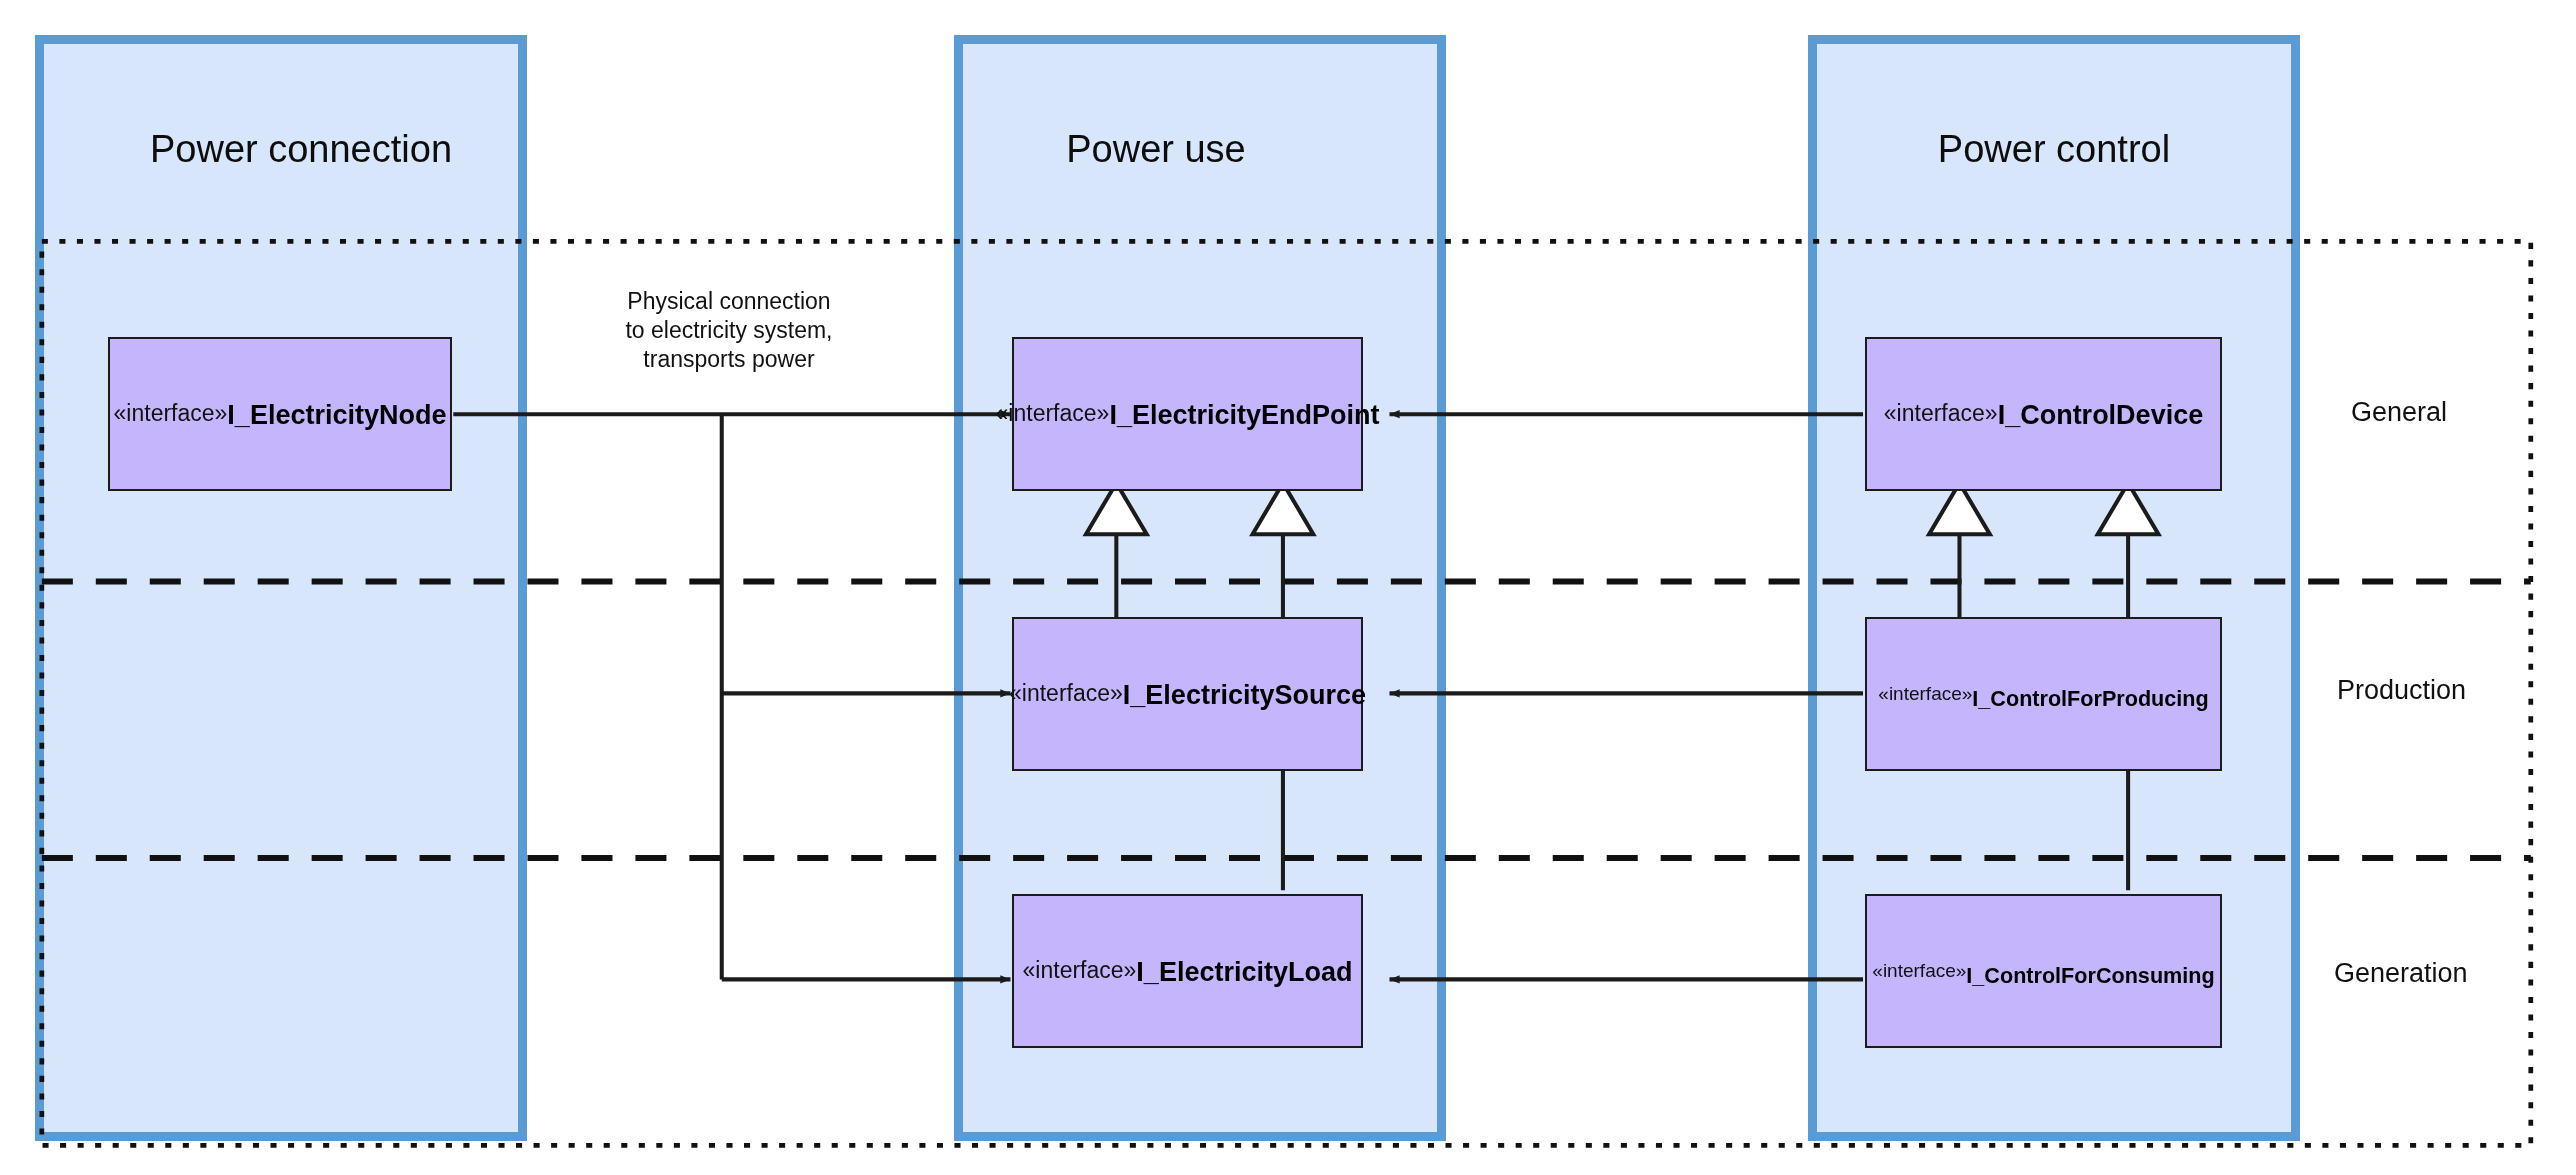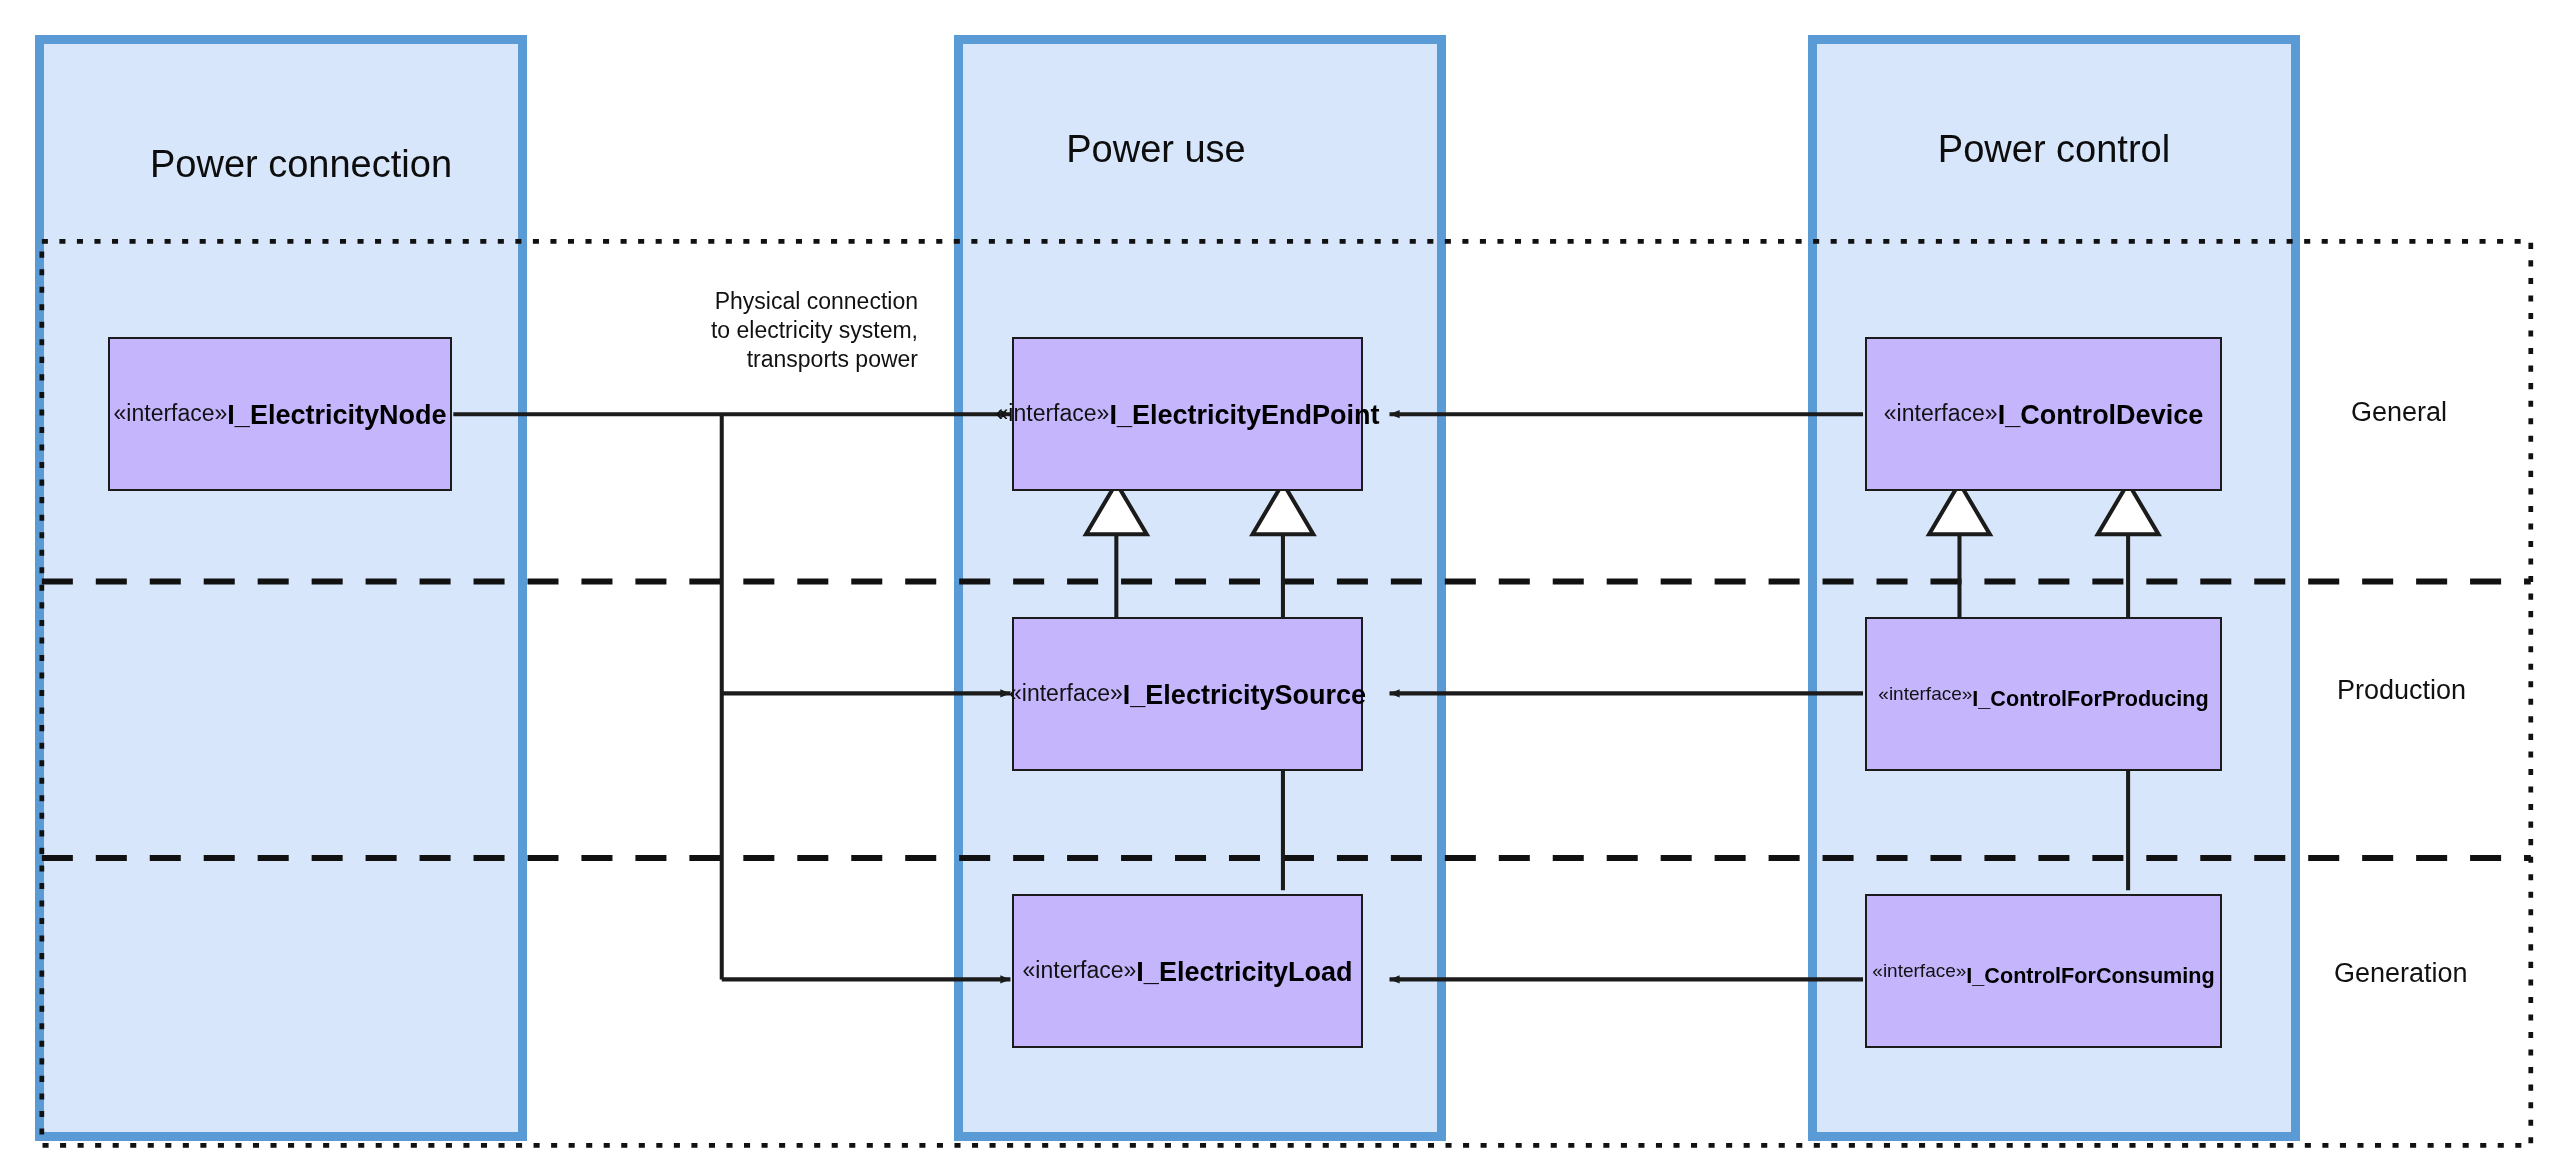--- a/index.html
+++ b/index.html
@@ -95,21 +95,21 @@
 </style>
 </head>
 <body>
 
 <div id="stage">
 
   <div class="band" style="left:35px; top:35px; width:492px; height:1106px;"></div>
   <div class="band" style="left:954px; top:35px; width:492px; height:1106px;"></div>
   <div class="band" style="left:1808px; top:35px; width:492px; height:1106px;"></div>
 
-  <div class="band-title" style="left:35px; width:532px; top:128px;margin-top:15px;">Power connection</div>
+  <div class="band-title" style="left:35px; width:532px; top:128px;">Power connection</div>
   <div class="band-title" style="left:954px; width:404px; top:128px;">Power use</div>
   <div class="band-title" style="left:1808px; width:492px; top:128px;">Power control</div>
 
   <svg id="wires" viewBox="0 0 3819 1742" xmlns="http://www.w3.org/2000/svg">
     <defs>
       <marker id="solidArrow" markerWidth="16" markerHeight="16" refX="15" refY="6" orient="auto" markerUnits="userSpaceOnUse">
         <path d="M0,0 L15,6 L0,12 z" fill="#1b1b1b"></path>
       </marker>
       <marker id="solidArrowL" markerWidth="16" markerHeight="16" refX="1" refY="6" orient="auto" markerUnits="userSpaceOnUse">
         <path d="M16,0 L1,6 L16,12 z" fill="#1b1b1b"></path>
@@ -200,21 +200,21 @@
   <div class="ifbox" style="left:1012px; top:894px; width:351px; height:154px;">
     <span class="stereo">«interface»</span>
     <span class="ifname">I_ElectricityLoad</span>
   </div>
 
   <div class="ifbox small" style="left:1865px; top:894px; width:357px; height:154px;">
     <span class="stereo">«interface»</span>
     <span class="ifname">I_ControlForConsuming</span>
   </div>
 
-  <div class="annot" style="left:540px; top:287px; width:378px;text-align:right;">Physical connection
+  <div class="annot" style="left:540px; top:287px; width:378px;">Physical connection
 to electricity system,
 transports power</div>
 
 
   <div class="rowlabel" style="left:2351px; top:397px;">General</div>
   <div class="rowlabel" style="left:2337px; top:675px;text-align:center;">Production</div>
   <div class="rowlabel" style="left:2334px; top:958px;">Generation</div>
 
 </div>
 

